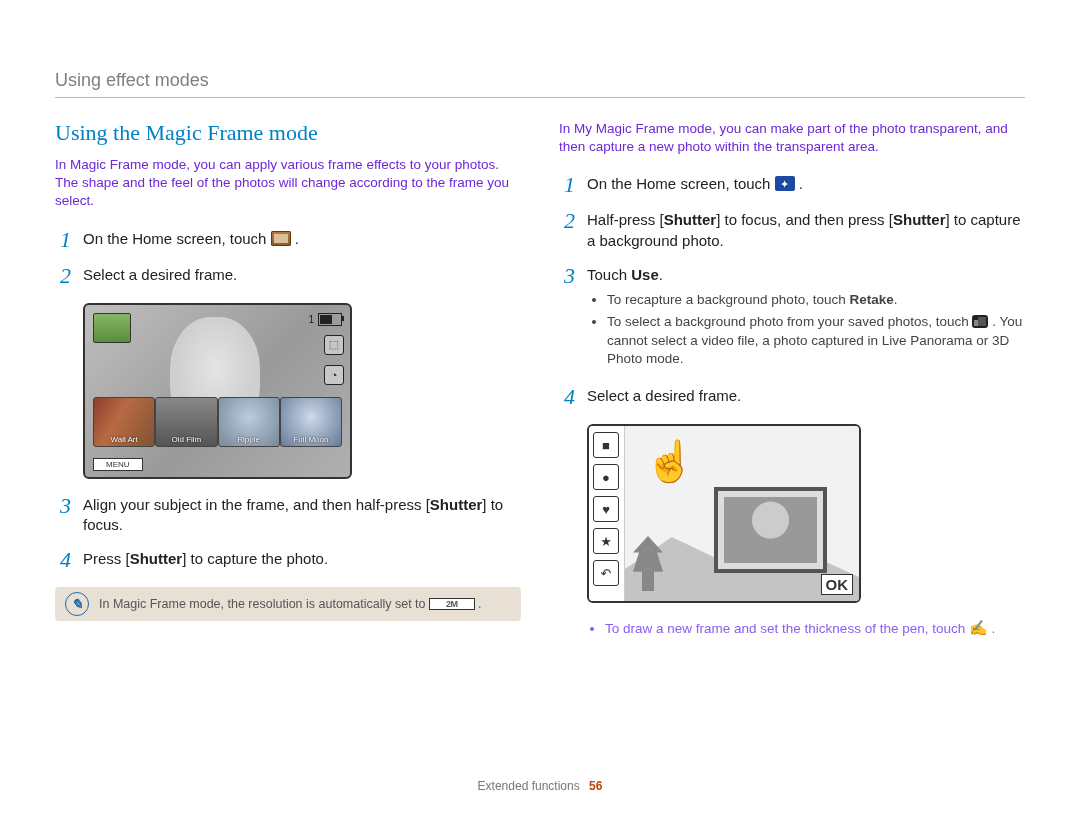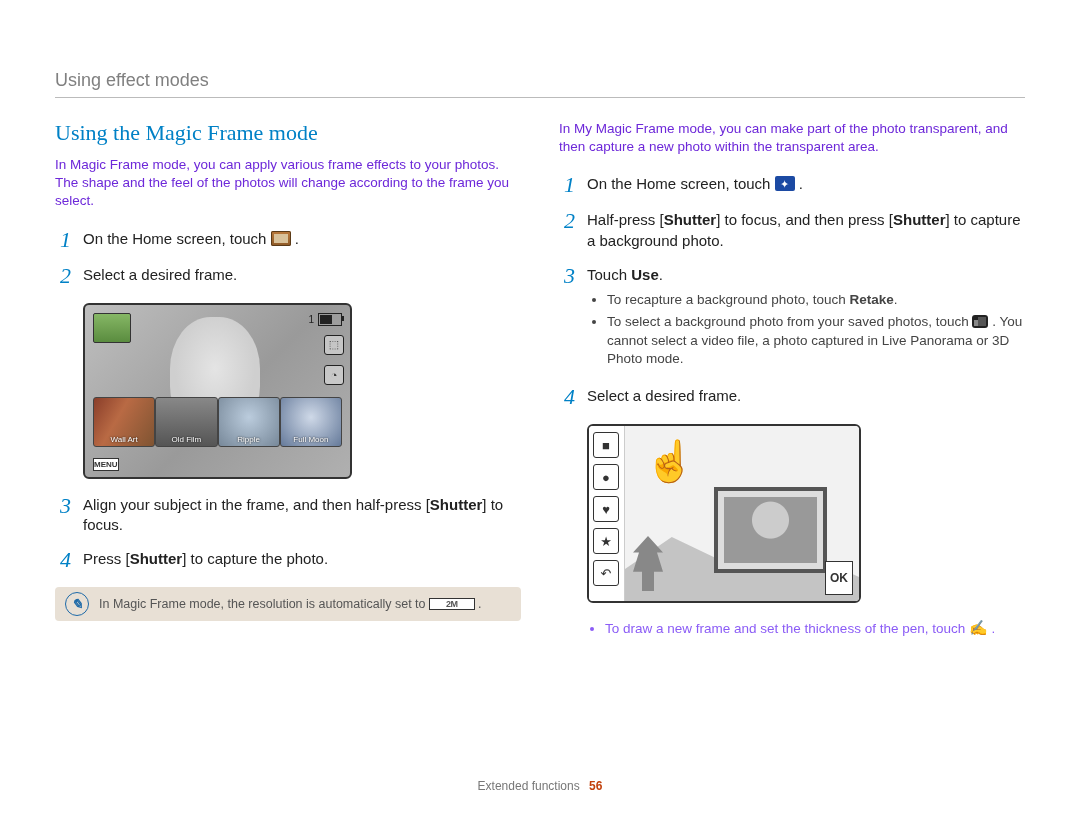--- a/index.html
+++ b/index.html
@@ -114,40 +114,40 @@
   .sl-batt::before{content:"";position:absolute;left:1px;top:1px;bottom:1px;width:55%;background:#222;}
   .sl-side-icons { position:absolute; right:6px; top:30px; display:flex; flex-direction:column; gap:10px; }
   .sl-side-icons span{ width:18px;height:18px;border:1px solid #222;border-radius:3px; font-size:11px; display:flex;align-items:center;justify-content:center; background:rgba(255,255,255,.4);}
   .sl-frames { position:absolute; bottom:30px; left:8px; right:8px; display:flex; gap:0; }
   .sl-frame { flex:1; height:48px; border:1px solid #444; border-radius:3px; background:#6f6f6f; position:relative; overflow:hidden;}
   .sl-frame .lbl{ position:absolute; bottom:2px; left:0; right:0; text-align:center; font-size:8px; color:#fff; text-shadow:0 0 2px #000;}
   .sl-frame.wa{ background:linear-gradient(120deg,#8a3e2a,#b96a44 40%,#7f5432);}
   .sl-frame.of{ background:linear-gradient(#888,#555);}
   .sl-frame.rp{ background:radial-gradient(circle at 50% 40%, #bcd, #789);}
   .sl-frame.fm{ background:radial-gradient(circle at 50% 40%, #cfd9e8, #657a9a);}
-  .sl-menu { position:absolute; bottom:6px; left:8px; background:#fff; border:1px solid #333; font-size:8px; font-weight:bold; padding:1px 0; }
+  .sl-menu { position:absolute; bottom:6px; left:8px; background:#fff; border:1px solid #333; font-size:8px; font-weight:normal; padding:1px 12px; }
 
   
   .screenshot-right {
     width: 270px; height: 175px;
     border: 2px solid #333; border-radius: 6px;
     margin: 4px 0 16px 28px;
     position: relative;
     background:#fff;
     overflow:hidden;
   }
   .sr-sidebar { position:absolute; left:0; top:0; bottom:0; width:36px; background:#fff; display:flex; flex-direction:column; padding:6px 4px; gap:6px; box-sizing:border-box; border-right:1px solid #ccc;}
   .sr-sidebar .sh{ width:24px;height:24px;border:1px solid #333;border-radius:3px;display:flex;align-items:center;justify-content:center;font-size:13px;}
   .sr-scene { position:absolute; left:36px; right:0; top:0; bottom:0; background:#f2f2f2; }
   .sr-mount1{ position:absolute;bottom:0;left:0;right:0;height:80px;background:#c4c4c4; clip-path:polygon(0 60%, 20% 20%, 45% 55%, 70% 30%, 100% 70%, 100% 100%, 0 100%);}
   .sr-tree{ position:absolute;bottom:10px;left:8px;width:30px;height:55px;background:#888; clip-path:polygon(50% 0,100% 30%,80% 30%,100% 65%,70% 65%,70% 100%,30% 100%,30% 65%,0 65%,20% 30%,0 30%);}
   .sr-frame{ position:absolute; right:32px; bottom:28px; width:105px; height:78px; border:4px solid #555; background:#ddd; }
   .sr-face{ position:absolute; inset:6px; background:radial-gradient(circle at 50% 35%, #ccc 18px, #999 19px);}
   .sr-hand { position:absolute; left:20px; top:12px; font-size:40px; }
-  .sr-ok { position:absolute; right:6px; bottom:6px; border:1px solid #333; font-size:12px; font-weight:bold; padding:9px 4px; background:#fff;}
+  .sr-ok { position:absolute; right:6px; bottom:6px; border:1px solid #333; font-size:15px; font-weight:bold; padding:1px 4px; background:#fff;}
 
   .note-box {
     background:#e8e0d5;
     border-radius:4px;
     padding:10px 12px 10px 44px;
     position:relative;
     font-size:12.5px;
     color:#555;
     margin-top:8px;
   }

